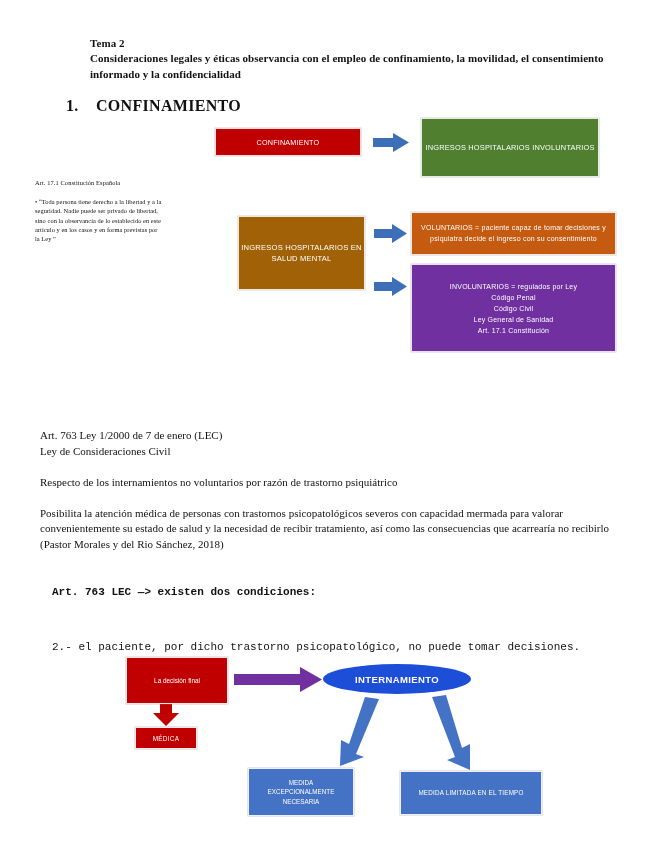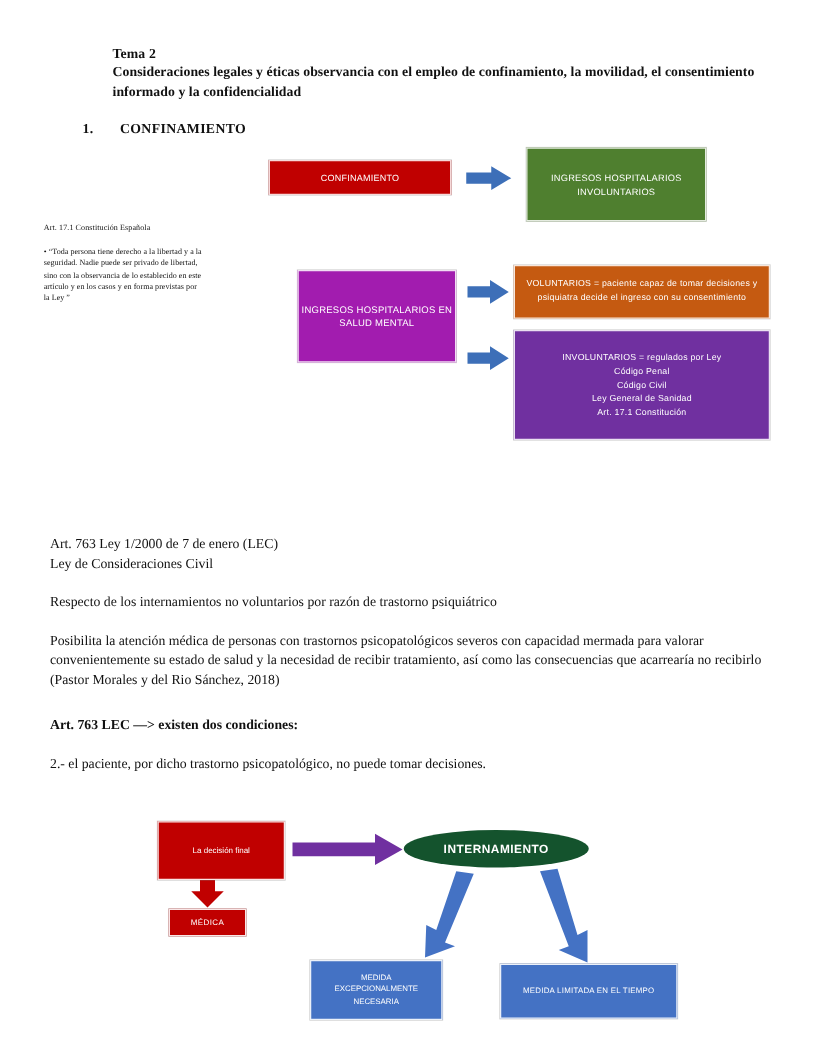--- a/index.html
+++ b/index.html
@@ -40,21 +40,21 @@
     font-size: 11px;
     font-weight: bold;
     line-height: 15.5px;
     letter-spacing: .05px;
   }
 
   .section-heading {
     position: absolute;
     left: 66px;
     top: 97px;
-    font-size: 11px;
+    font-size: 16px;
     font-weight: bold;
     letter-spacing: .3px;
   }
   .section-heading .num {
     display: inline-block;
     width: 30px;
   }
 
   
   .diagram1 { position: absolute; left: 0; top: 0; width: 656px; height: 380px; }
@@ -72,28 +72,28 @@
     border: 1px solid rgba(255,255,255,.85);
     box-shadow: 0 0 0 .5px rgba(120,120,120,.35);
   }
 
   .box-confinamiento {
     left: 215px; top: 128px; width: 146px; height: 28px;
     background: #C00000;
     font-size: 7.2px;
   }
   .box-ingresos-involuntarios {
-    left: 421px; top: 118px; width: 144px; height: 59px;
+    left: 421px; top: 118px; width: 178px; height: 59px;
     background: #4F7F2F;
     font-size: 7.4px;
     line-height: 11px;
   }
   .box-ingresos-salud {
     left: 238px; top: 216px; width: 127px; height: 74px;
-    background: #a21caf;
+    background: #a16207;
     font-size: 7.6px;
     line-height: 11.5px;
   }
   .box-voluntarios {
     left: 411px; top: 212px; width: 205px; height: 43px;
     background: #C55A11;
     font-size: 7px;
     line-height: 10.5px;
     padding: 0 4px;
   }
@@ -142,21 +142,21 @@
   .body-text .gap { height: 15.5px; }
 
   .body-text2 {
     position: absolute;
     left: 40px;
     top: 573px;
     width: 588px;
     font-size: 11px;
     line-height: 15.5px;
   }
-  .body-text2 p { margin: 0; }
+  .body-text2 p { margin: 12px; font-family: Liberation Mono, monospace; }
   .body-text2 .gap { height: 15.5px; }
   .body-text2 .bold { font-weight: bold; }
 
   
   .diagram2 { position: absolute; left: 0; top: 0; width: 656px; height: 848px; }
 
   .box-decision {
     position: absolute;
     left: 126px; top: 657px; width: 100px; height: 45px;
     background: #C00000;
@@ -175,21 +175,21 @@
     display: flex; align-items: center; justify-content: center;
     font-family: "Liberation Sans", sans-serif;
     font-size: 6.4px;
     letter-spacing: .3px;
     border: 1px solid rgba(255,255,255,.9);
     box-shadow: 0 0 0 .5px rgba(130,130,130,.4);
   }
   .ellipse-internamiento {
     position: absolute;
     left: 323px; top: 664px; width: 148px; height: 30px;
-    background: #14532d;
+    background: #1d4ed8;
     border-radius: 50%;
     color: #fff;
     display: flex; align-items: center; justify-content: center;
     font-family: "Liberation Sans", sans-serif;
     font-size: 9.5px;
     font-weight: bold;
     letter-spacing: .4px;
   }
   .box-medida-exc {
     position: absolute;

